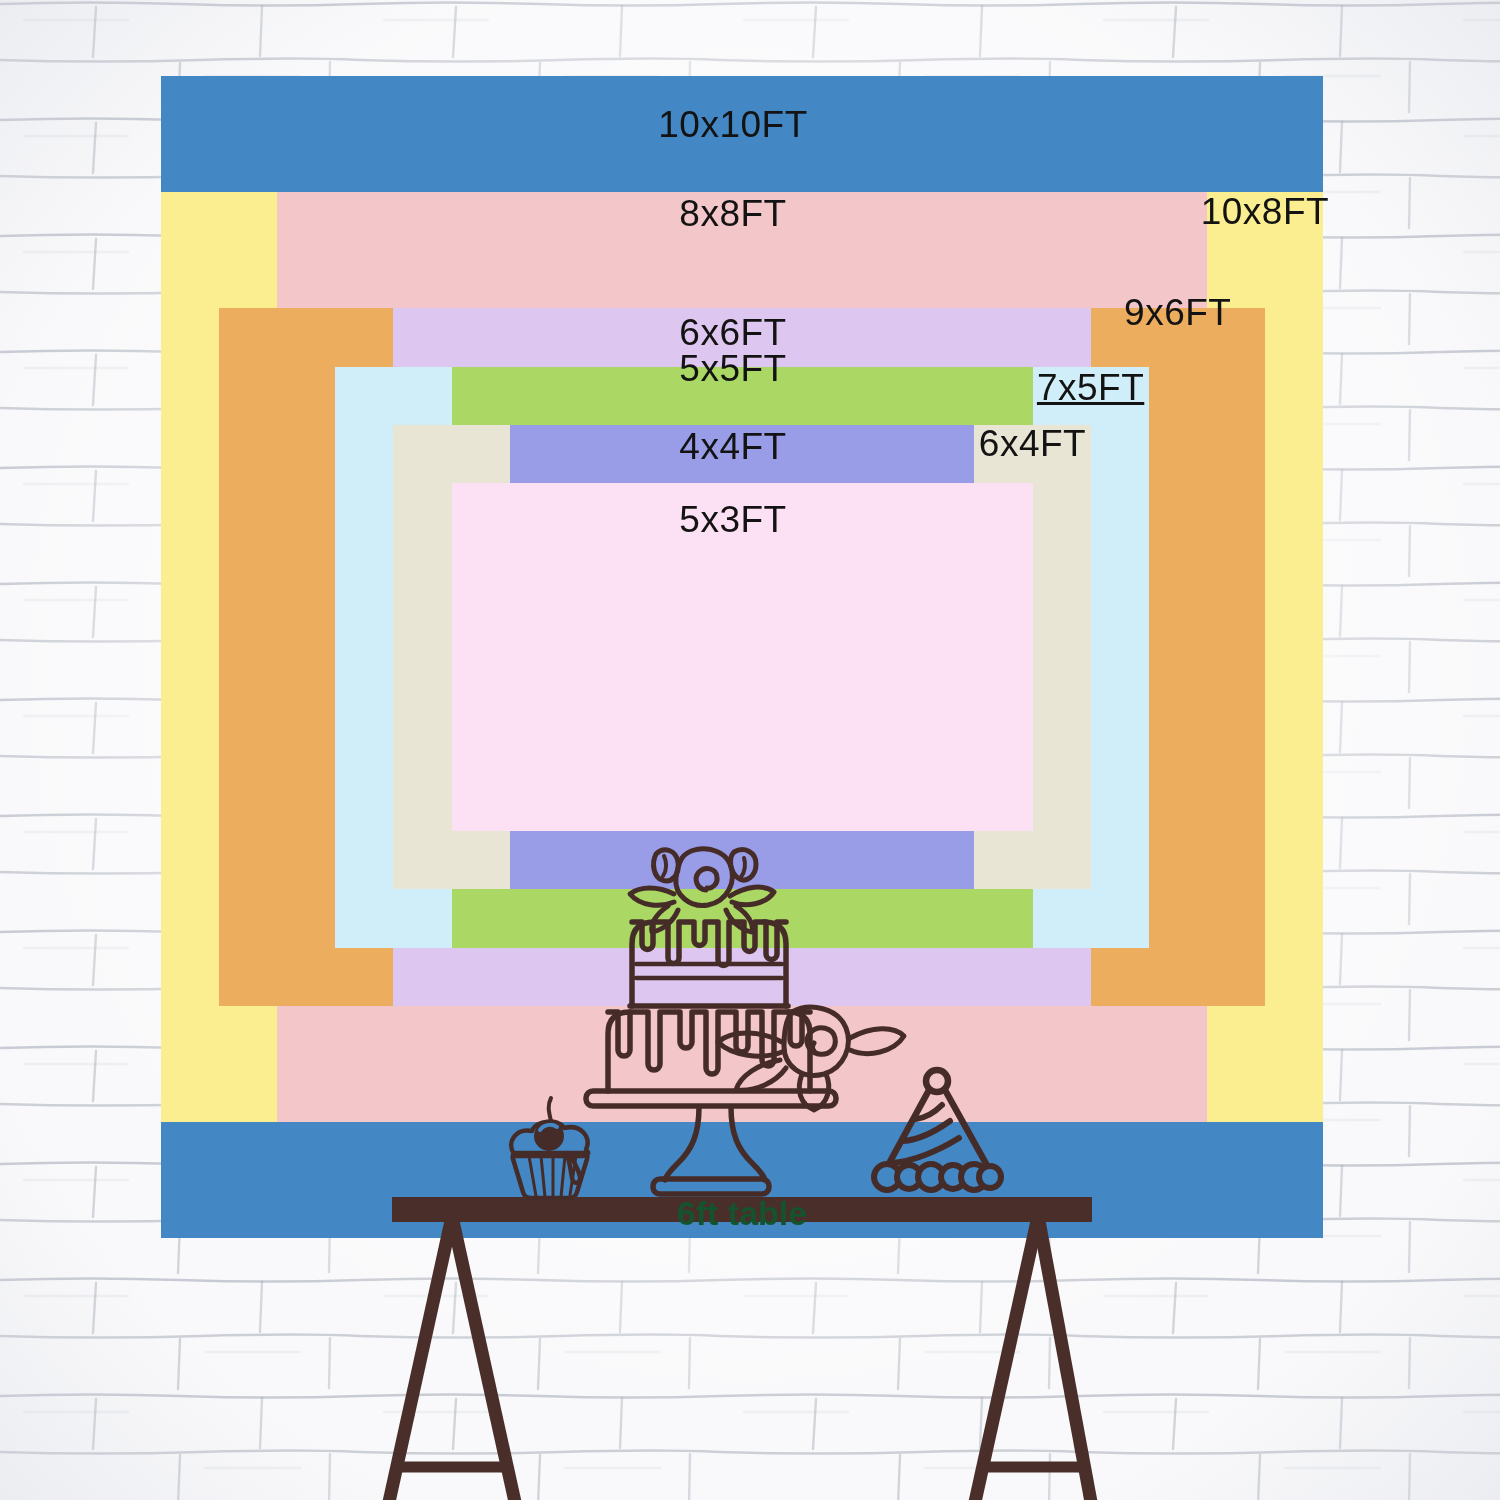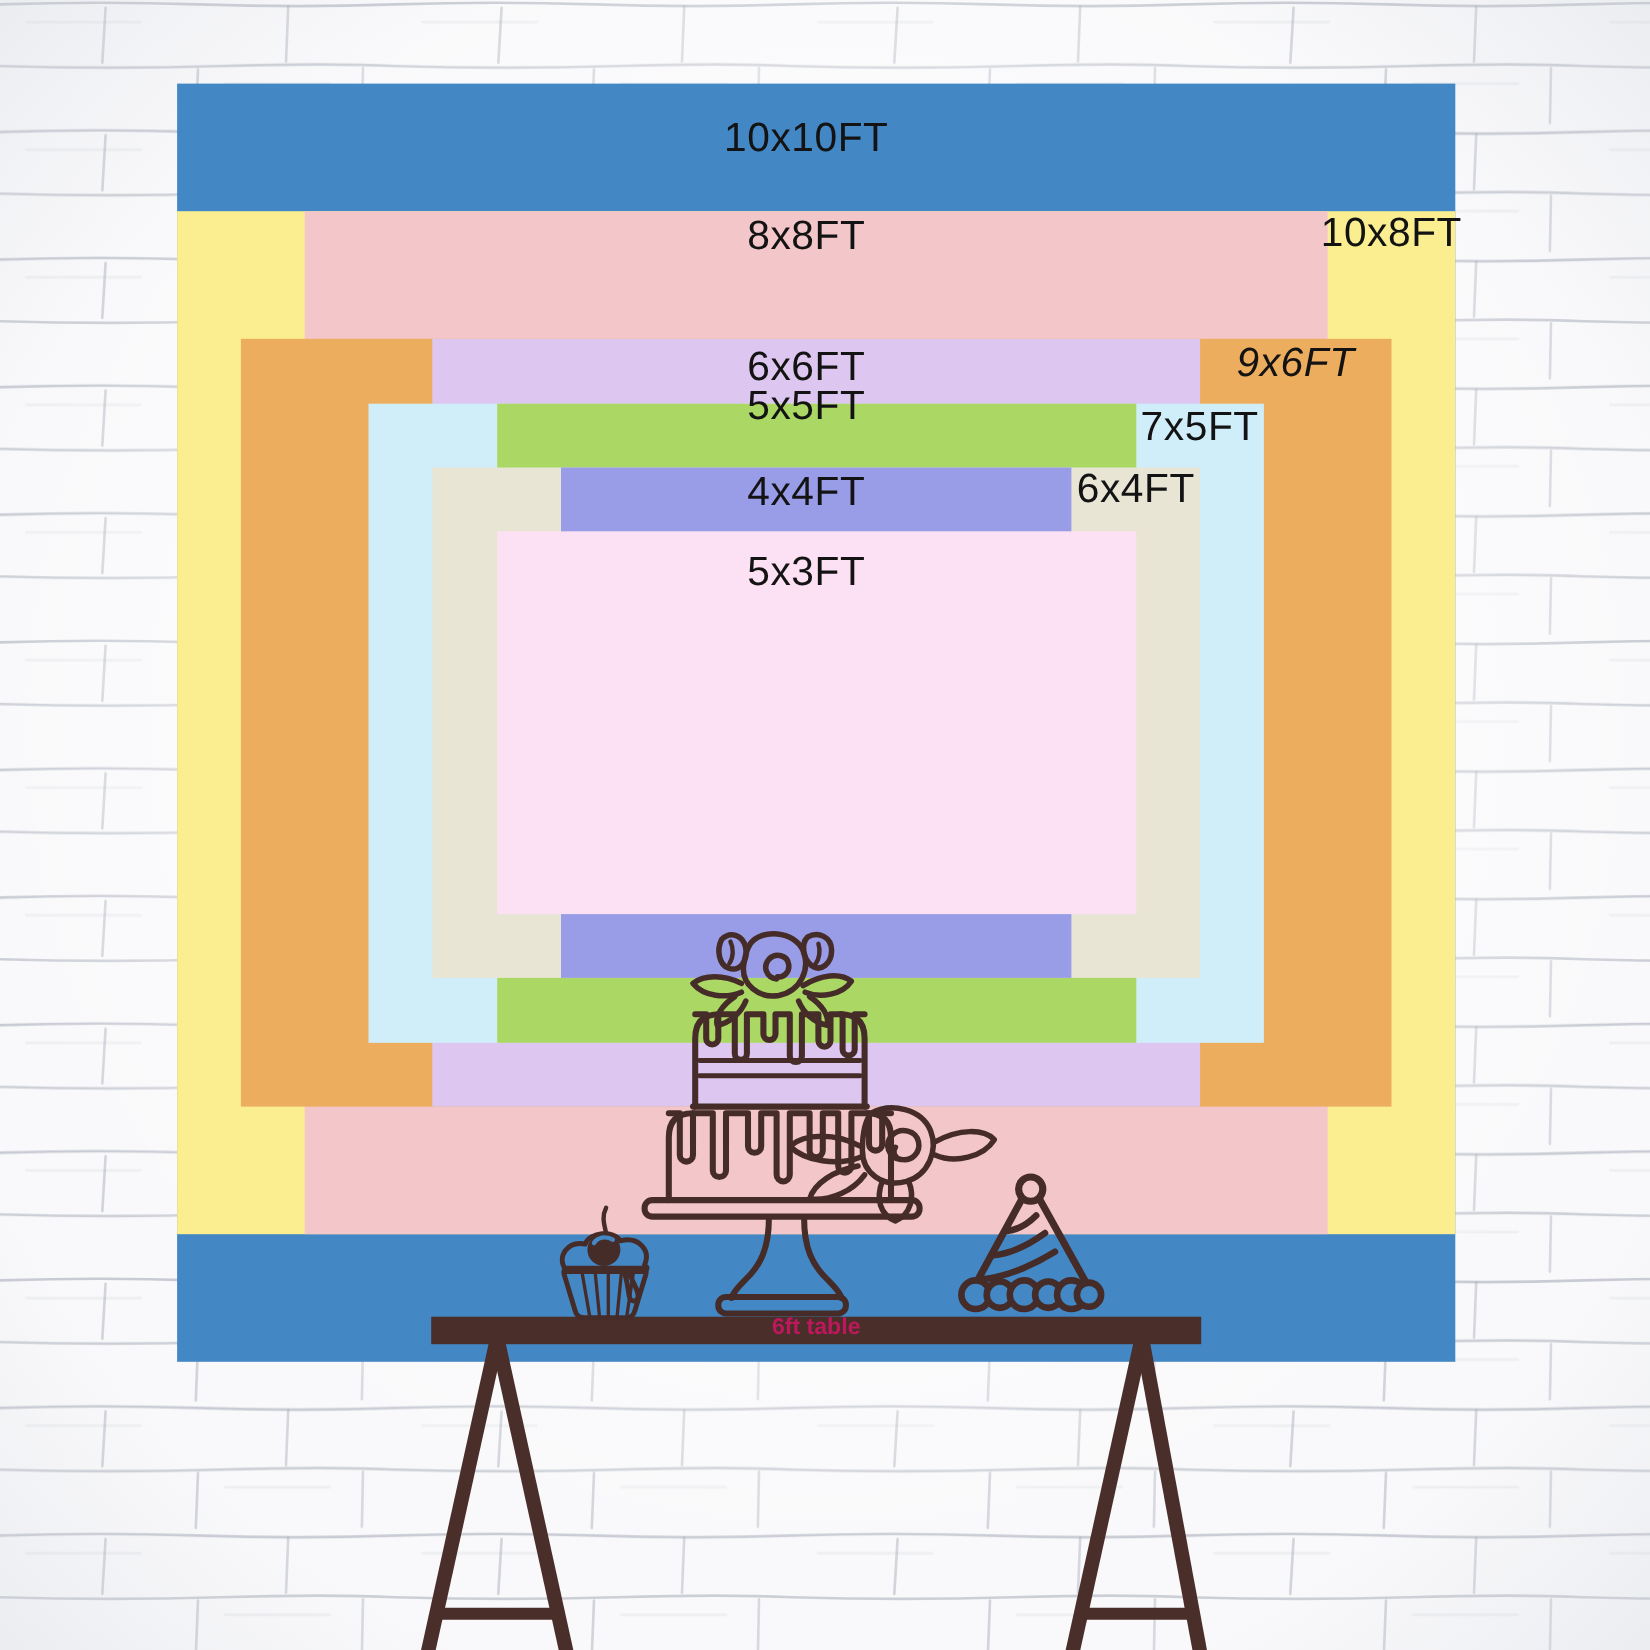--- a/index.html
+++ b/index.html
@@ -5,21 +5,21 @@
   html,body{margin:0;padding:0;background:#fff;}
   .stage{position:relative;width:1500px;height:1500px;overflow:hidden;
          font-family:"Liberation Sans","DejaVu Sans",sans-serif;padding-left:20px;}
   .wall-svg{position:absolute;left:0;top:0;}
   .backdrop{position:absolute;left:161px;top:76px;width:1162px;height:1162px;}
   .layer{position:absolute;}
   .size-label{position:absolute;transform:translateX(-50%);white-space:nowrap;
      font-size:37px;font-weight:500;color:#131313;letter-spacing:.5px;line-height:1;z-index:40;}
   .decor-svg{position:absolute;left:0;top:0;z-index:60;pointer-events:none;}
   .table-label{position:absolute;left:742px;top:1196px;transform:translateX(-50%);
-     font-size:21px;font-weight:600;color:#be185d;line-height:1;z-index:70;white-space:nowrap;}
+     font-size:34px;font-weight:600;color:#14532d;line-height:1;z-index:70;white-space:nowrap;}
 </style>
 </head>
 <body>
 
 <div class="stage">
 
   <svg class="wall-svg" width="1500" height="1500" viewBox="0 0 1500 1500">
     <defs>
       <pattern id="bricks" width="360" height="116" patternUnits="userSpaceOnUse">
         <rect width="360" height="116" fill="#f9f9fb"></rect>
@@ -60,23 +60,23 @@
         <div class="layer" style="left: 174.3px; top: 290.5px; width: 813.4px; height: 581px; background: rgb(208, 238, 250);"></div>
         <div class="layer" style="left: 290.5px; top: 290.5px; width: 581px; height: 581px; background: rgb(171, 215, 101);"></div>
         <div class="layer" style="left: 232.4px; top: 348.6px; width: 697.2px; height: 464.8px; background: rgb(233, 229, 213);"></div>
         <div class="layer" style="left: 348.6px; top: 348.6px; width: 464.8px; height: 464.8px; background: rgb(153, 156, 231);"></div>
         <div class="layer" style="left: 290.5px; top: 406.7px; width: 581px; height: 348.6px; background: rgb(252, 224, 243);"></div>
       </div>
     <div id="labels">
         <span class="size-label" style="left: 572px; top: 30px;">10x10FT</span>
         <span class="size-label" style="left: 1103.9px; top: 117.2px; text-align: right;">10x8FT</span>
         <span class="size-label" style="left: 572px; top: 119.2px;">8x8FT</span>
-        <span class="size-label" style="left: 1016.75px; top: 235px; font-style: italic;">9x6FT</span>
+        <span class="size-label" style="left: 1016.75px; top: 218px;">9x6FT</span>
         <span class="size-label" style="left: 572px; top: 238.4px;">6x6FT</span>
-        <span class="size-label" style="left: 929.6px; top: 292.5px;">7x5FT</span>
+        <span class="size-label" style="left: 929.6px; top: 292.5px; text-decoration: underline;">7x5FT</span>
         <span class="size-label" style="left: 572px; top: 274px;">5x5FT</span>
         <span class="size-label" style="left: 871.5px; top: 348.6px;">6x4FT</span>
         <span class="size-label" style="left: 572px; top: 351.6px; text-align: center;">4x4FT</span>
         <span class="size-label" style="left: 572px; top: 424.7px;">5x3FT</span>
       </div>
   </div>
 
   <svg class="decor-svg" width="1500" height="1500" viewBox="0 0 1500 1500">
 
     <g stroke="#4A2E29" stroke-width="13" fill="none">

